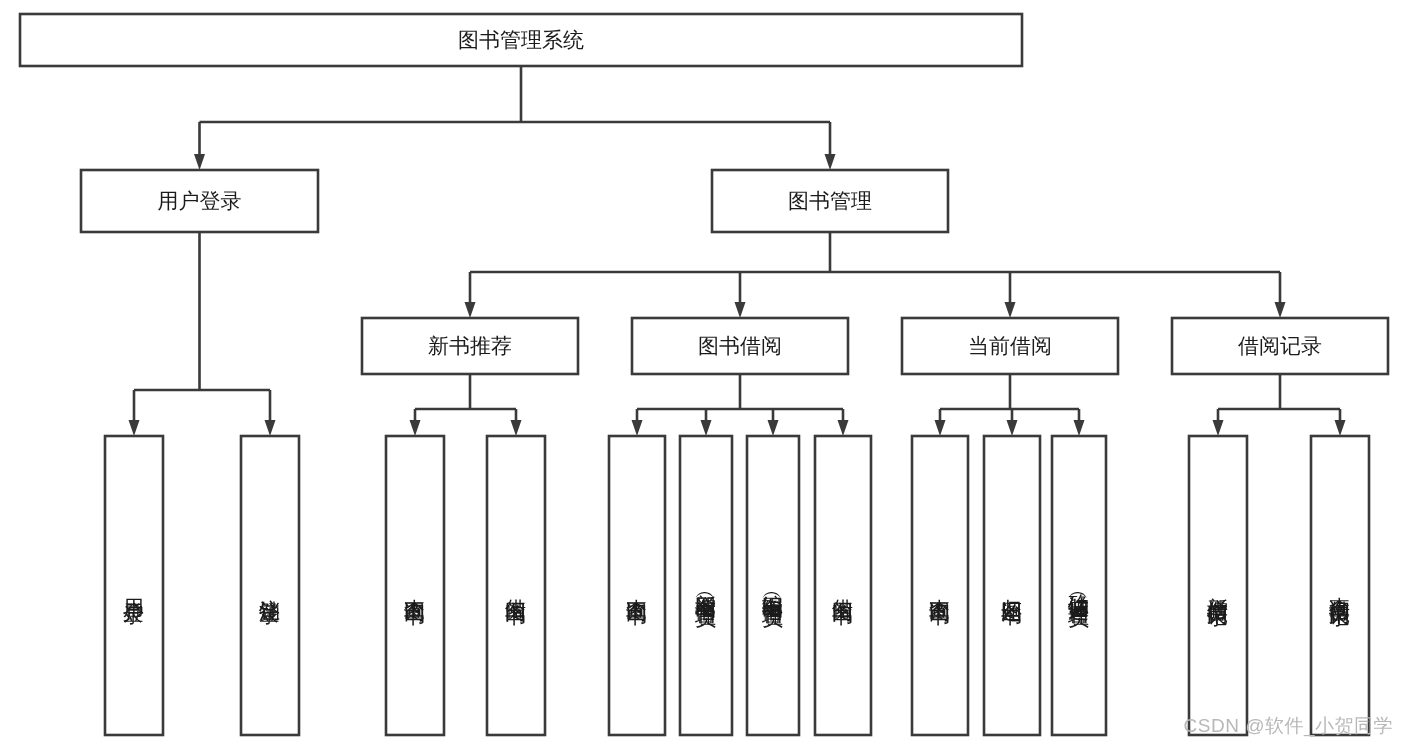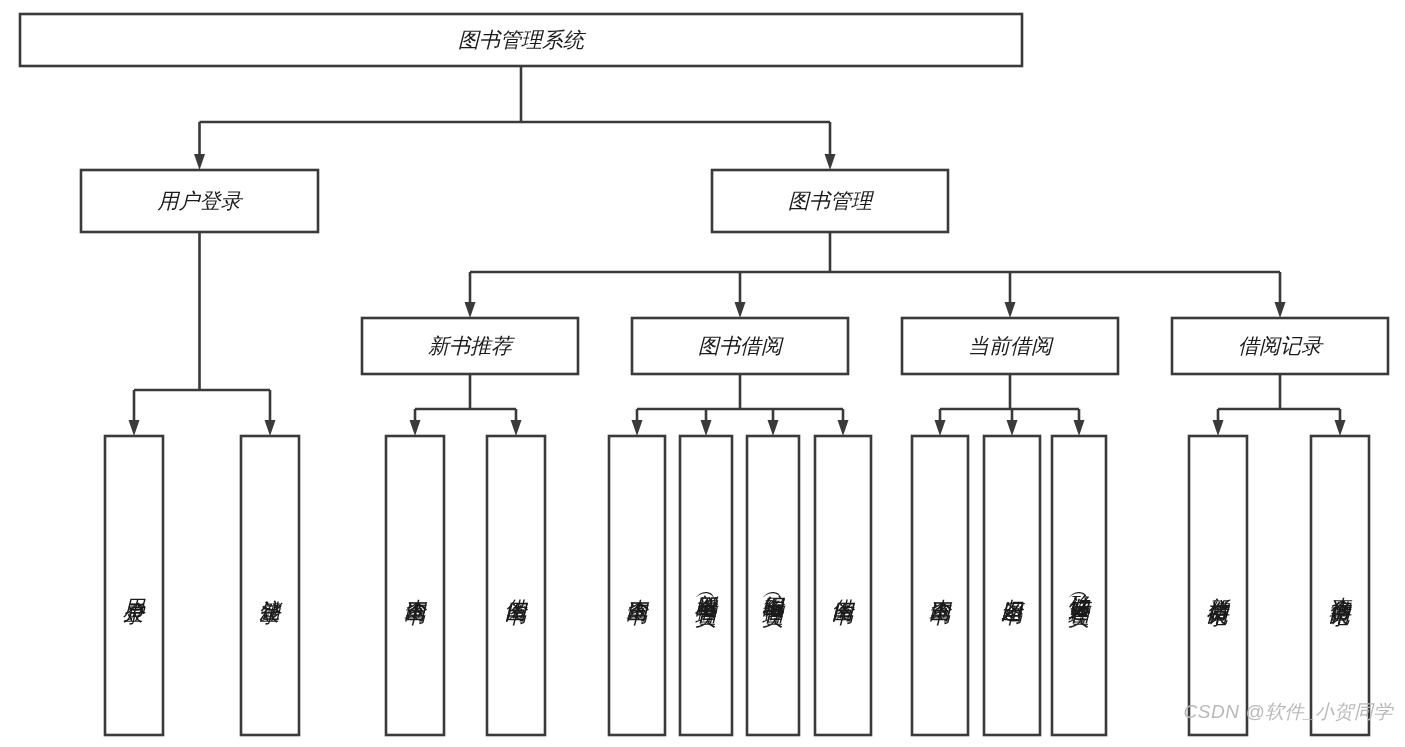--- a/index.html
+++ b/index.html
@@ -10,21 +10,20 @@
   }
   body {
     font-family: "Liberation Sans", "DejaVu Sans", sans-serif;
   }
   #diagram-root {
     position: relative;
     width: 1405px;
     height: 747px;
     background: #ffffff;
     overflow: hidden;
-    font-style: italic;
   }
   svg#diagram-svg {
     position: absolute;
     top: 0;
     left: 0;
     width: 1405px;
     height: 747px;
     display: block;
   }
   .node-box {
@@ -63,21 +62,21 @@
     display: flex;
     align-items: center;
     justify-content: center;
     text-align: center;
     pointer-events: none;
     user-select: none;
   }
   .watermark {
     position: absolute;
     right: 12px;
-    bottom: 22px;
+    bottom: 8px;
     font-family: "Liberation Sans", "DejaVu Sans", sans-serif;
     font-size: 19px;
     color: #b8b8b8;
     letter-spacing: 0.5px;
     user-select: none;
     white-space: nowrap;
   }
 </style>
 </head>
 <body>

